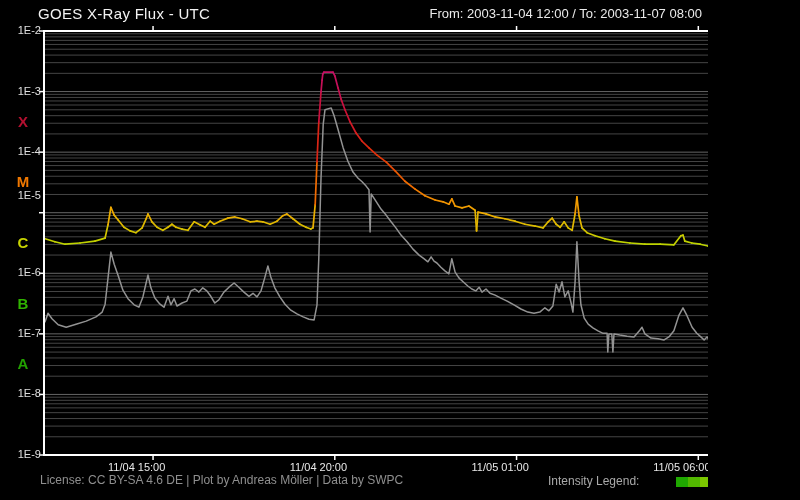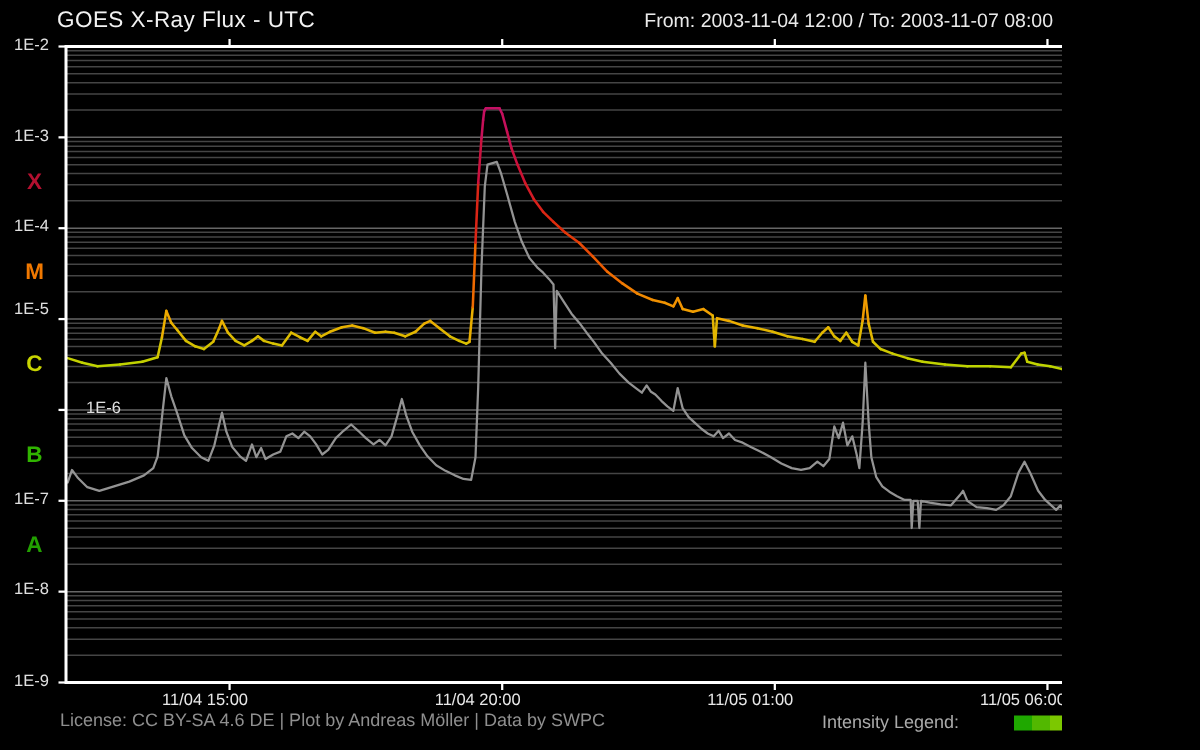--- a/index.html
+++ b/index.html
@@ -2,21 +2,21 @@
 <html><head>
 <meta charset="utf-8">
 <style>
   html,body{margin:0;padding:0;background:#000;}
   #screen{position:relative;width:708px;height:500px;background:#000;overflow:hidden;
           font-family:"Liberation Sans",sans-serif;}
   .abs{position:absolute;}
   #title{left:38px;top:5px;font-size:15px;color:#f2f2f2;letter-spacing:.3px;}
   #range{right:6px;top:6px;font-size:13px;color:#eaeaea;}
   #plot-svg{left:0;top:0;}
-  .ylab{width:40px;left:1px;text-align:center;font-size:11px;color:#e0e0e0;}
+  .ylab{width:40px;left:1px;text-align:right;font-size:11px;color:#e0e0e0;}
   .xlab{width:90px;text-align:left;font-size:11px;color:#e8e8e8;top:461px;}
   .classlab{width:24px;left:11px;text-align:center;font-size:15px;font-weight:bold;}
   #right-label{left:783px;top:262px;transform:translate(-50%,-50%) rotate(90deg);
                white-space:nowrap;font-size:12px;color:#9a9a9a;}
   #license{left:40px;top:473px;font-size:12px;color:#8f8f8f;}
   #legend-label{left:548px;top:474px;font-size:12px;color:#aaaaaa;}
   #legend-bar{left:676px;top:477px;display:flex;height:10px;}
   #legend-bar span{display:block;width:12px;height:10px;}
 </style>
 </head>
@@ -231,22 +231,22 @@
         <line x1="39" x2="44" y1="333.8571428571429" y2="333.8571428571429" stroke="#fff" stroke-width="1.5"></line>
         <line x1="39" x2="44" y1="394.4285714285714" y2="394.4285714285714" stroke="#fff" stroke-width="1.5"></line>
         <line x1="39" x2="44" y1="455" y2="455" stroke="#fff" stroke-width="1.5"></line>
       </g>
   </svg>
 
   <div id="labels-layer">
       <div class="abs ylab" style="top: 24px;">1E-2</div>
       <div class="abs ylab" style="top: 84.5714px;">1E-3</div>
       <div class="abs ylab" style="top: 145.143px;">1E-4</div>
-      <div class="abs ylab" style="top: 200px;">1E-5</div>
-      <div class="abs ylab" style="top: 266.286px; margin-left: 48px;">1E-6</div>
+      <div class="abs ylab" style="top: 189px;">1E-5</div>
+      <div class="abs ylab" style="top: 266.286px;">1E-6</div>
       <div class="abs ylab" style="top: 326.857px;">1E-7</div>
       <div class="abs ylab" style="top: 387.429px;">1E-8</div>
       <div class="abs ylab" style="top: 448px;">1E-9</div>
       <div class="abs xlab" style="left: 108.05px;">11/04 15:00</div>
       <div class="abs xlab" style="left: 289.8px;">11/04 20:00</div>
       <div class="abs xlab" style="left: 471.55px;">11/05 01:00</div>
       <div class="abs xlab" style="left: 653.3px;">11/05 06:00</div>
       <div class="abs classlab" style="top: 112.857px; color: rgb(180, 16, 48);">X</div>
       <div class="abs classlab" style="top: 173.429px; color: rgb(240, 120, 0);">M</div>
       <div class="abs classlab" style="top: 234px; color: rgb(200, 212, 0);">C</div>

